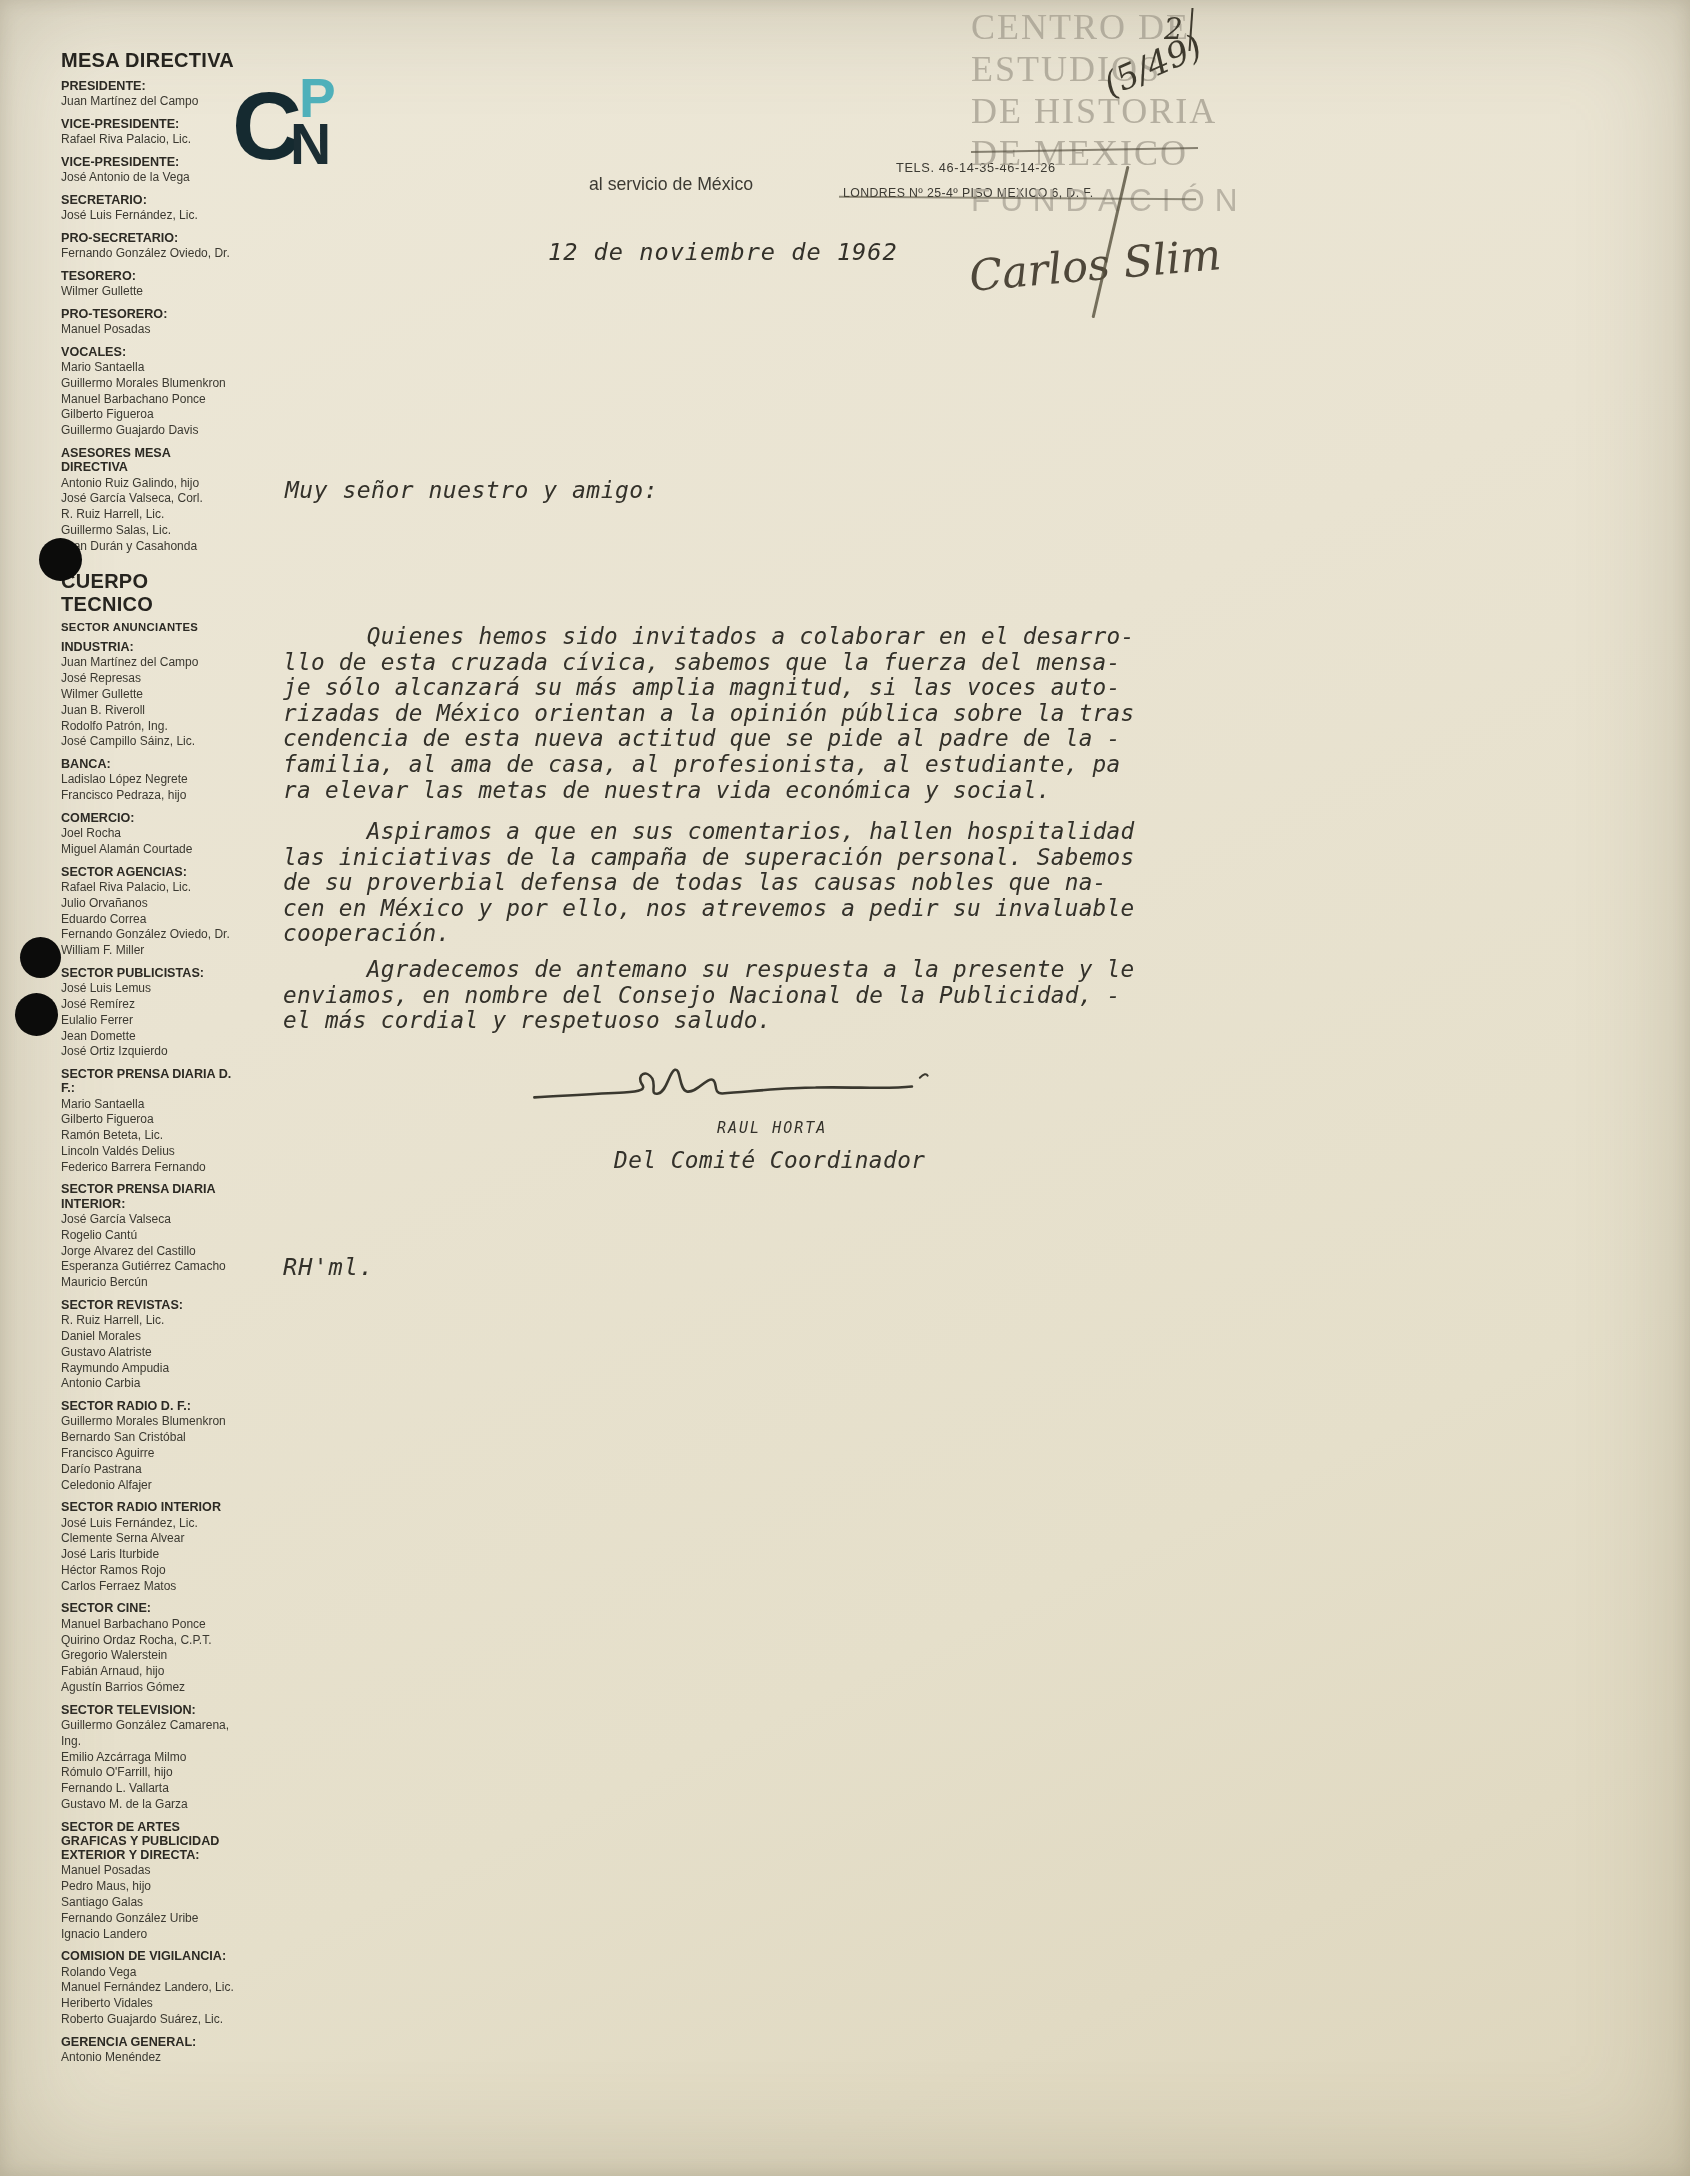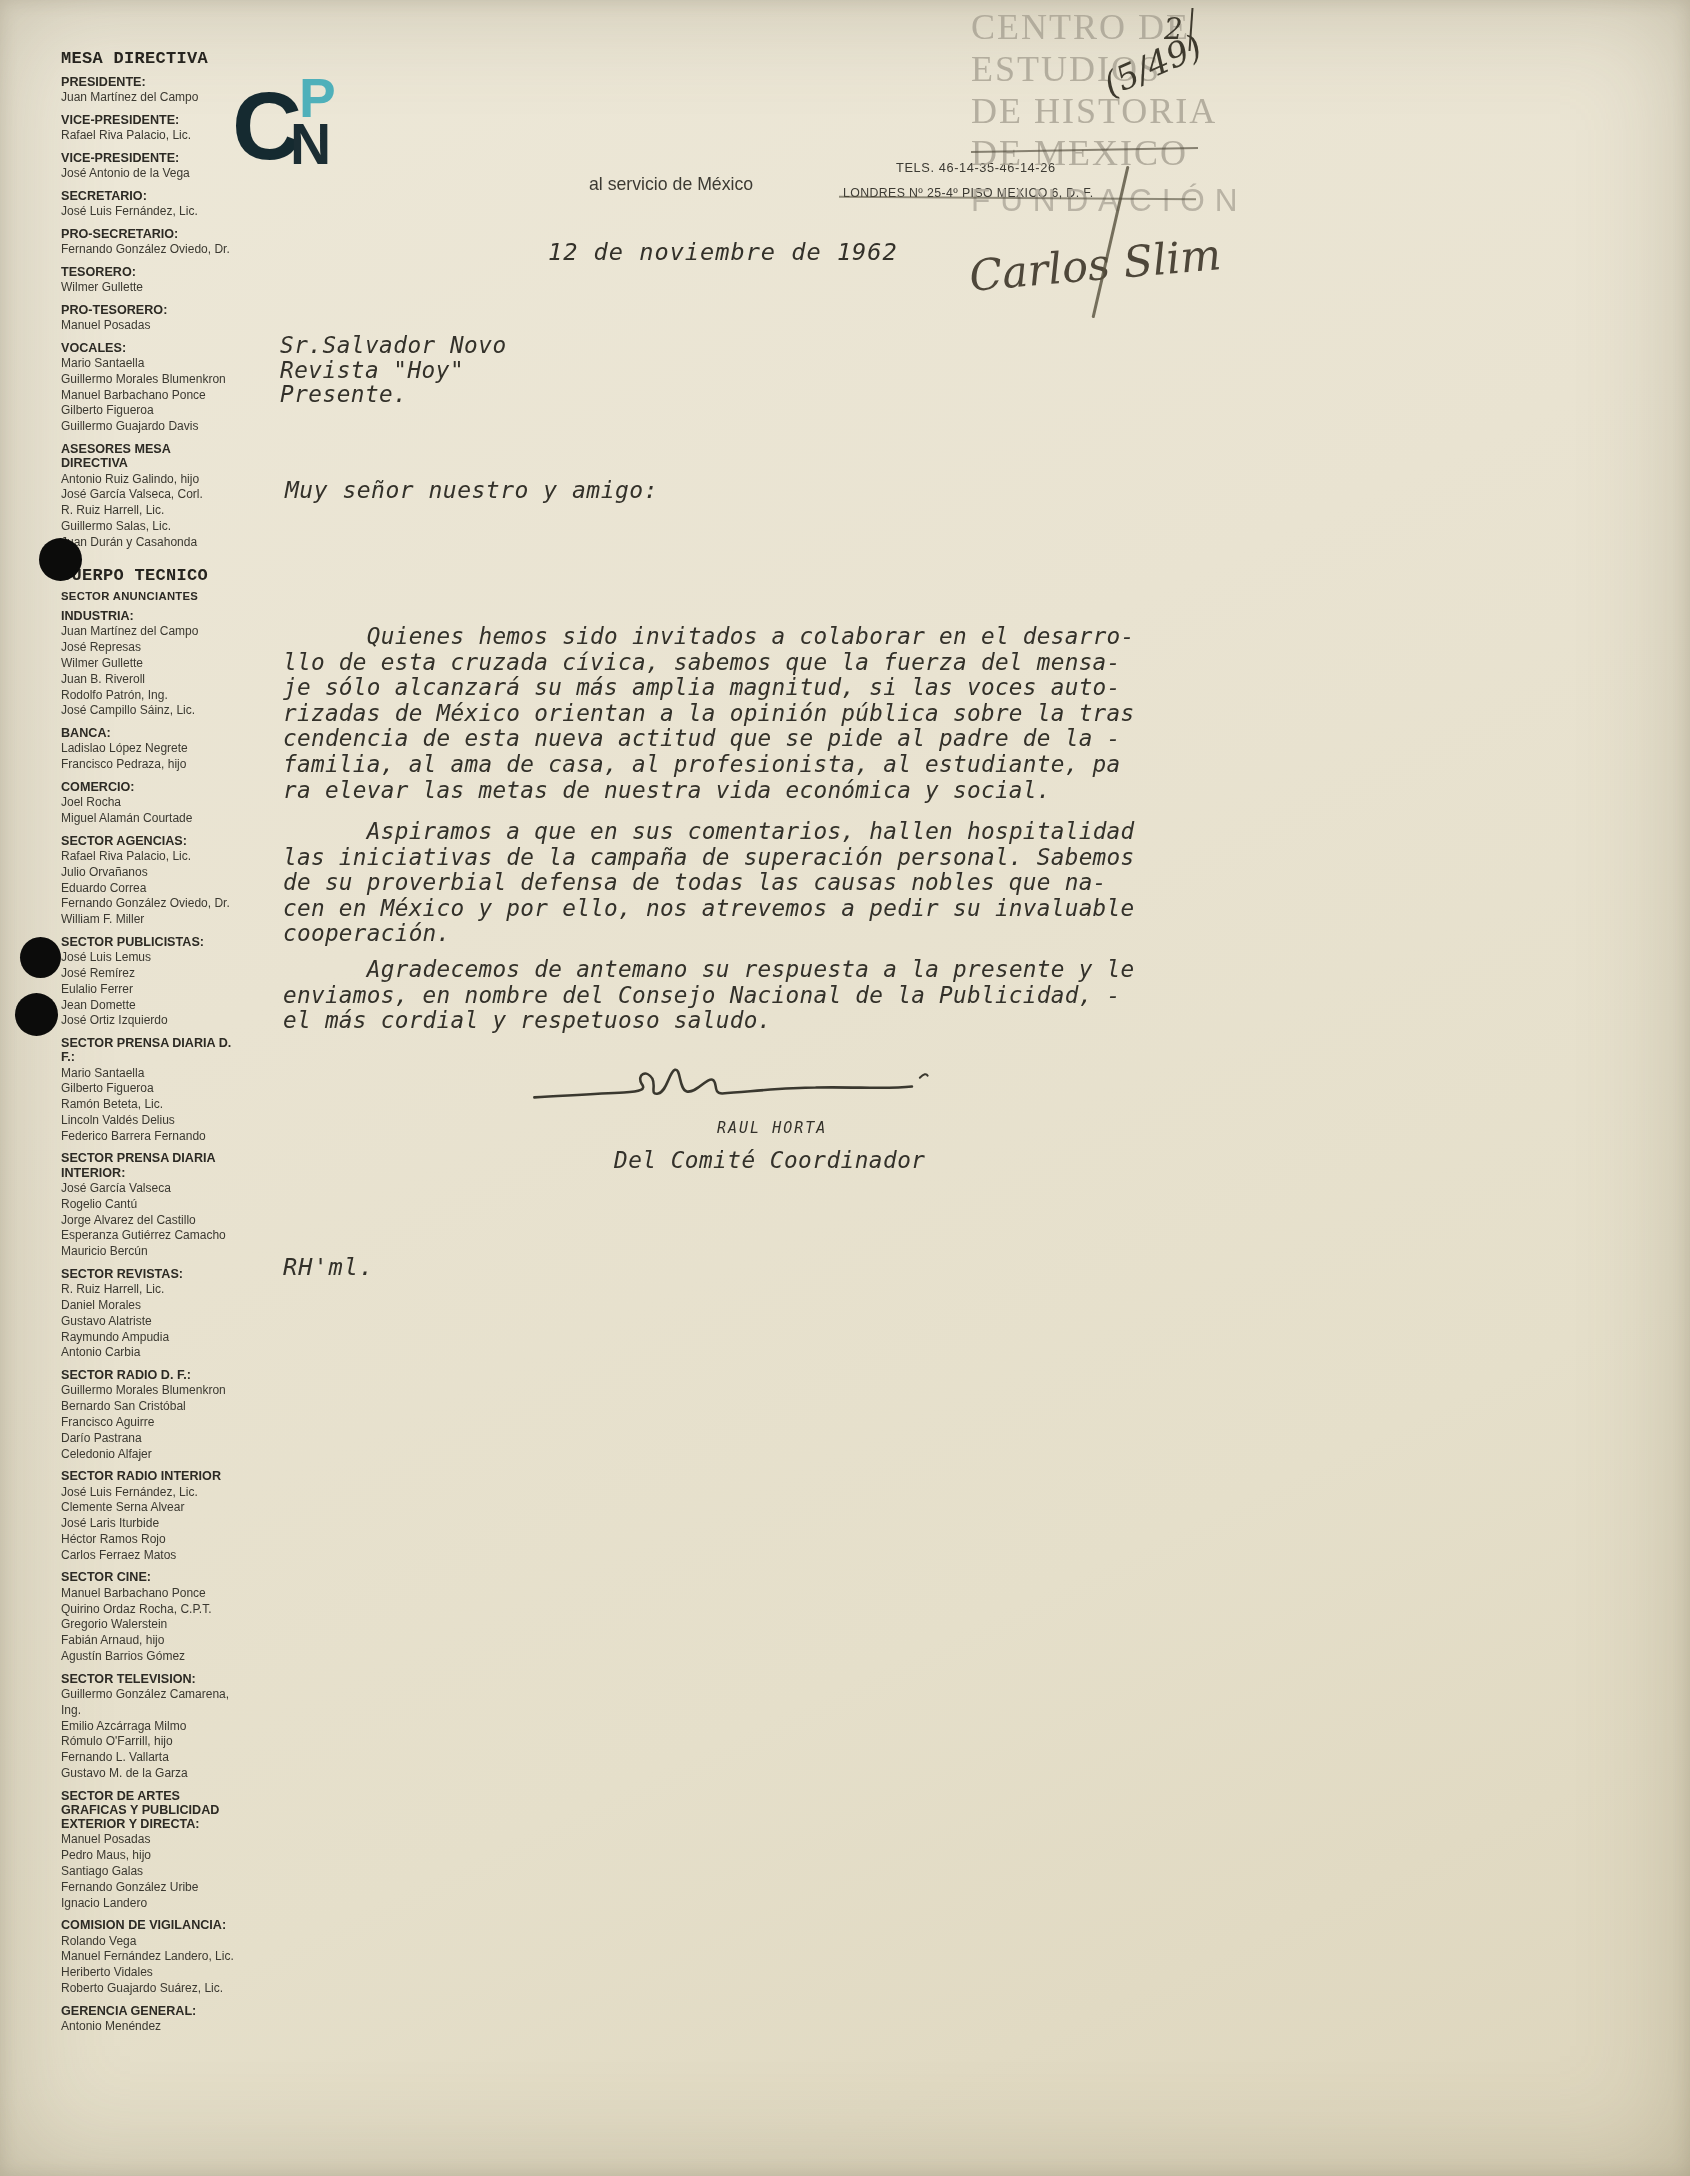--- a/index.html
+++ b/index.html
@@ -93,21 +93,21 @@
     position:absolute;left:843px;top:186px;
     font-family:"Liberation Sans", sans-serif;font-size:12.3px;
     letter-spacing:0.4px;color:#3c3a33;white-space:nowrap;
   }
 
   
   .sidebar{
     position:absolute;left:61px;top:49px;width:179px;z-index:1;
     font-family:"Liberation Sans", sans-serif;
   }
-  .sb-h{font-size:17px;font-weight:bold;color:#26241f;letter-spacing:0.3px;margin:15.8px 0 3px;font-family:Liberation Mono, monospace;}
+  .sb-h{font-size:20px;font-weight:bold;color:#26241f;letter-spacing:0.3px;margin:15.8px 0 3px;}
   .sb-h:first-child{margin-top:0;}
   .sb-t{font-size:11.3px;font-weight:bold;color:#2c2a24;margin:4.9px 0 1px;letter-spacing:0.3px;}
   .sb-s{font-size:12.6px;font-weight:bold;color:#2c2a24;margin:6.9px 0 1px;line-height:14.3px;}
   .sb-n{font-size:12px;color:#3b3931;line-height:15.8px;}
 
   
   .tw{
     font-family:"DejaVu Sans Mono", monospace;font-style:italic;
     color:#33312a;
   }
@@ -265,23 +265,20 @@
         <div class="sb-n">Rolando Vega</div>
         <div class="sb-n">Manuel Fernández Landero, Lic.</div>
         <div class="sb-n">Heriberto Vidales</div>
         <div class="sb-n">Roberto Guajardo Suárez, Lic.</div>
         <div class="sb-s">GERENCIA GENERAL:</div>
         <div class="sb-n">Antonio Menéndez</div>
       </div>
   </aside>
 
   <div class="tw date-line">12 de noviembre de 1962</div>
-  <div class="tw recipient pw">Sr.Salvador Novo
-Revista "Hoy"
-Presente.</div>
   <div class="tw salutation">Muy señor nuestro y amigo:</div>
   <div class="tw para para-2 pw">      Quienes hemos sido invitados a colaborar en el desarro-
 llo de esta cruzada cívica, sabemos que la fuerza del mensa-
 je sólo alcanzará su más amplia magnitud, si las voces auto-
 rizadas de México orientan a la opinión pública sobre la tras
 cendencia de esta nueva actitud que se pide al padre de la -
 familia, al ama de casa, al profesionista, al estudiante, pa
 ra elevar las metas de nuestra vida económica y social.</div>
   <div class="tw para para-3 pw">      Aspiramos a que en sus comentarios, hallen hospitalidad
 las iniciativas de la campaña de superación personal. Sabemos

